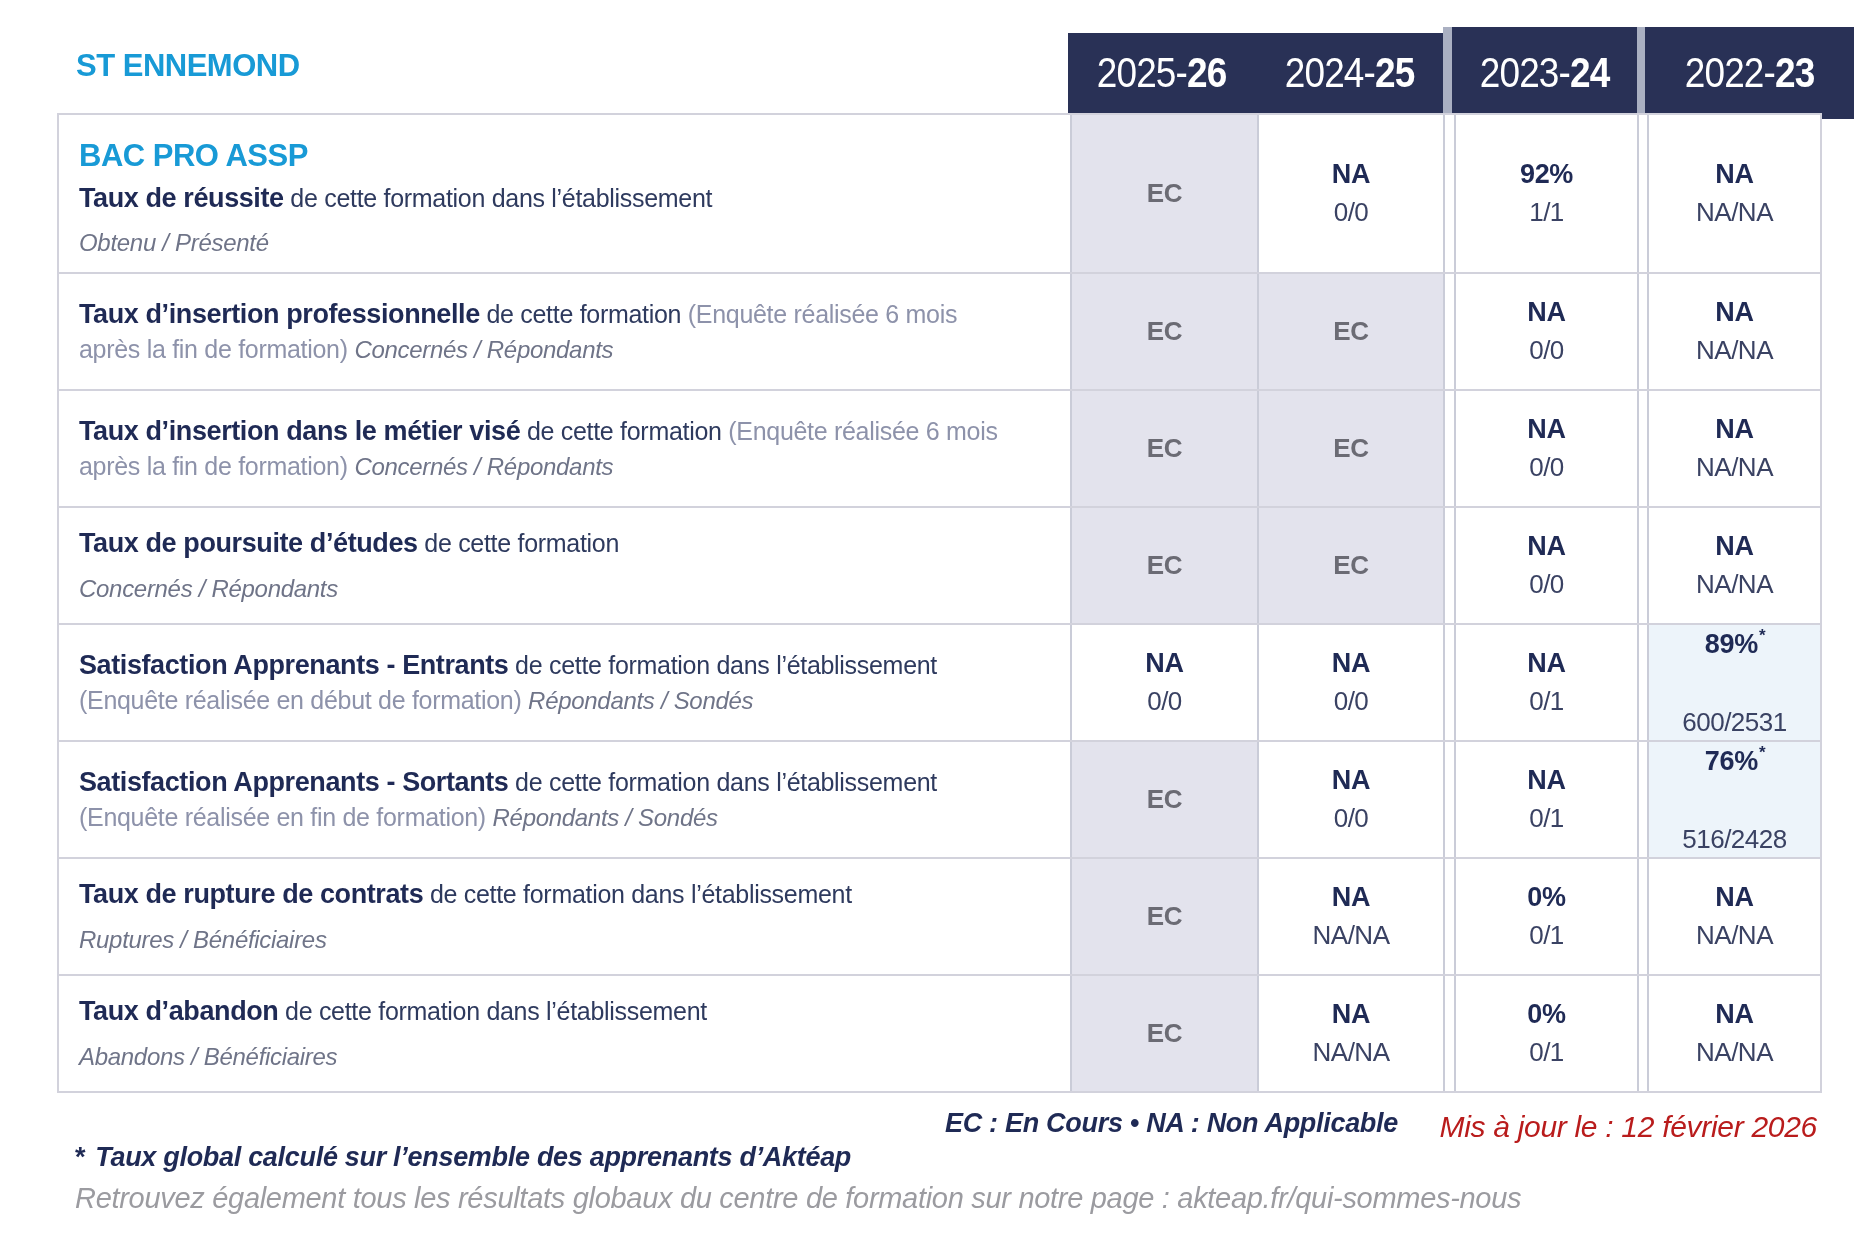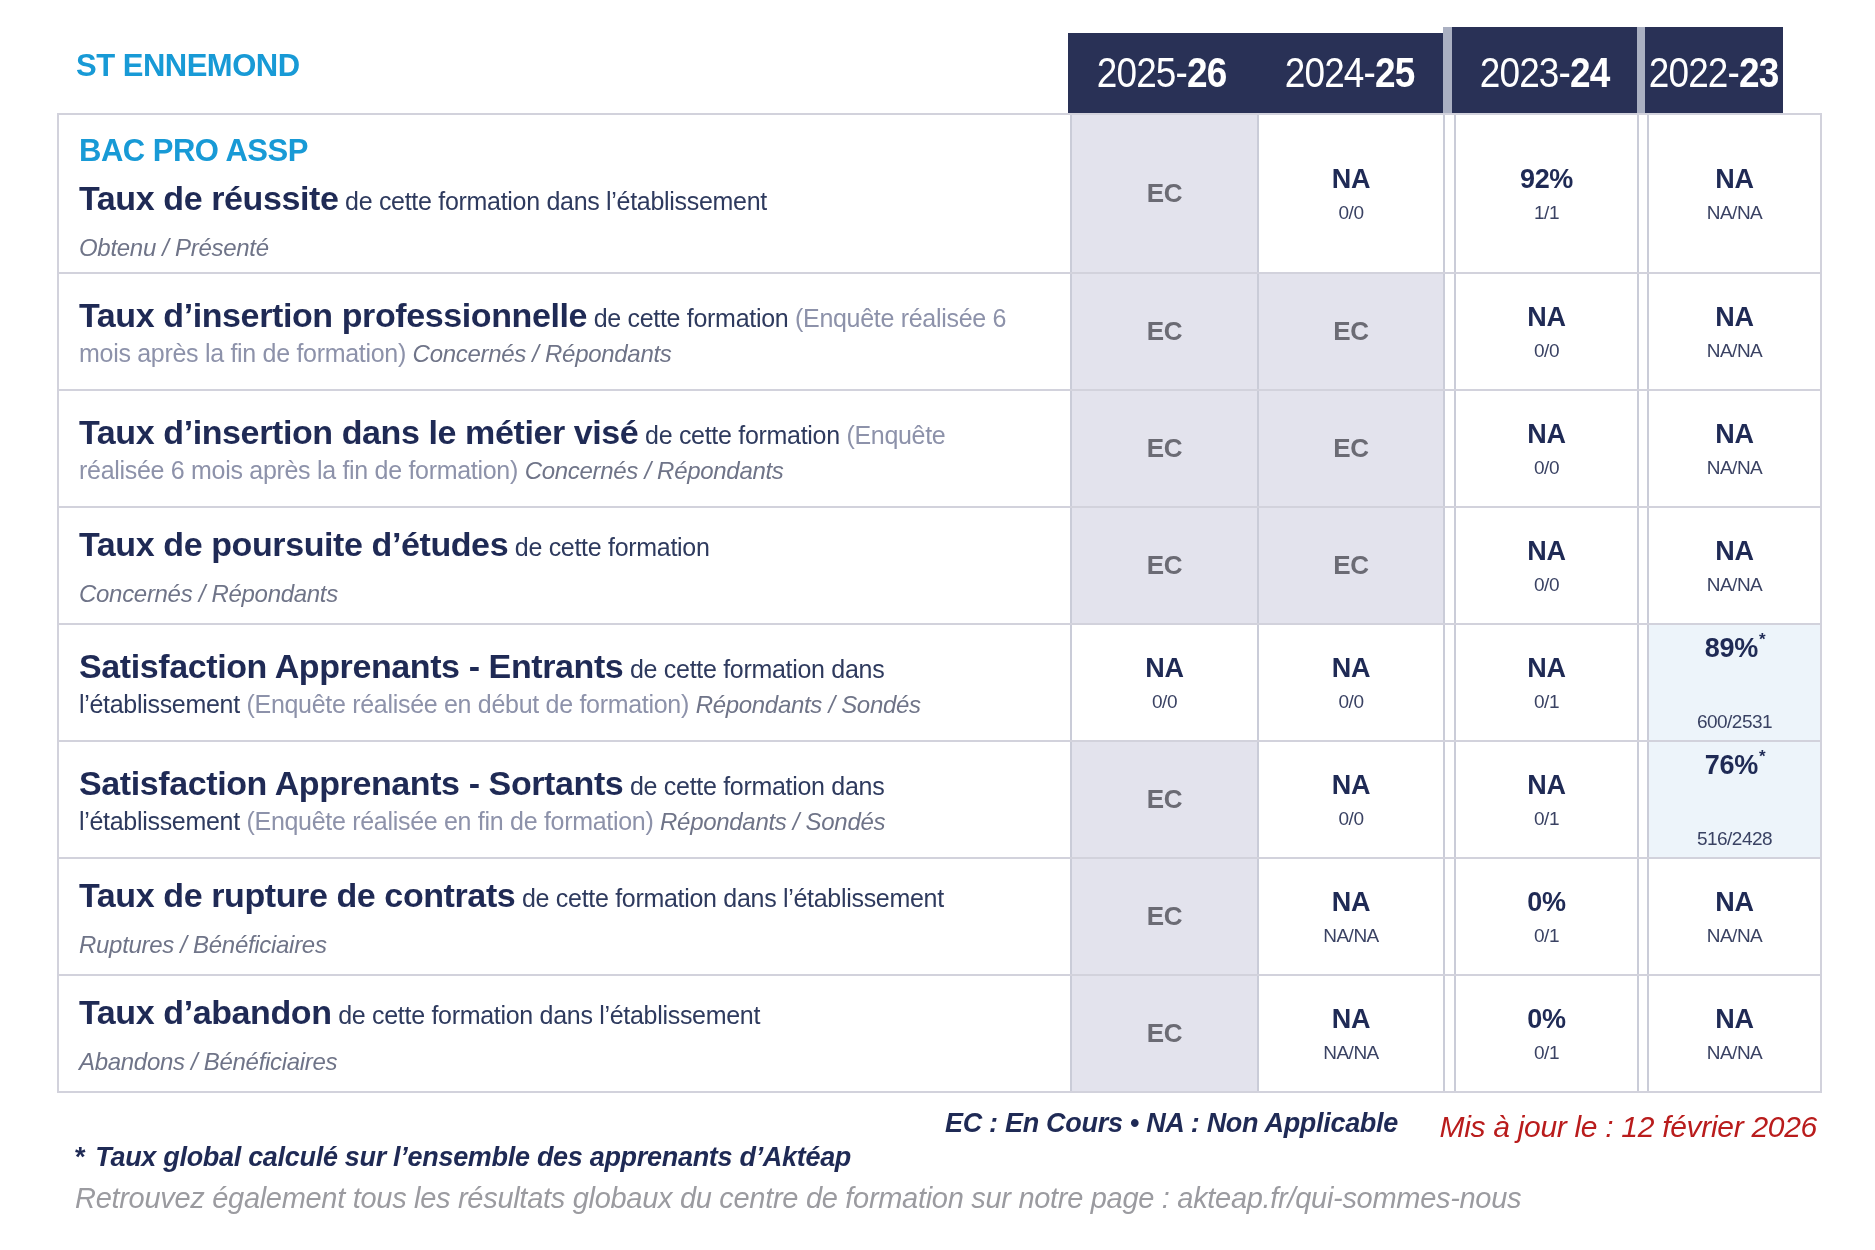--- a/index.html
+++ b/index.html
@@ -5,51 +5,51 @@
   html,body{margin:0;padding:0;background:#ffffff;}
   body{width:1875px;height:1250px;position:relative;font-family:"Liberation Sans",sans-serif;color:#1f2a55;overflow:hidden;}
 
   .school-title{position:absolute;left:76px;top:48px;font-size:31px;font-weight:700;color:#189ad6;letter-spacing:-0.5px;}
 
   
   .hdr{position:absolute;background:#293156;display:flex;align-items:center;justify-content:center;}
   .hdrA{left:1068px;top:33px;width:375px;height:80px;}
   .hdrA .half{width:50%;display:flex;align-items:center;justify-content:center;}
   .hdrB{left:1452px;top:27px;width:185px;height:92px;}
-  .hdrC{left:1645px;top:27px;width:138px;height:92px;align-items:center;}
+  .hdrC{left:1645px;top:27px;width:209px;height:92px;align-items:center;}
   .hgap{position:absolute;background:#aab0c2;}
   .hgap1{left:1443px;top:27px;width:9px;height:92px;}
   .hgap2{left:1637px;top:27px;width:8px;height:92px;}
   .year{color:#ffffff;font-size:42px;font-weight:400;white-space:nowrap;display:inline-block;transform:scaleX(0.88);letter-spacing:-1px;}
   .year b{font-weight:700;}
 
   
   .tbl{position:absolute;left:57px;top:113px;width:1761px;border:2px solid #d2d2dc;border-top:2px solid #d2d2dc;}
   .row{display:grid;grid-template-columns:1011px 187px 188px 9px 185px 8px 173px;height:117px;border-top:2px solid #d2d2dc;box-sizing:border-box;}
   .row:first-child{border-top:none;height:157px;}
   .lbl{display:flex;flex-direction:column;justify-content:center;padding:6px 55px 6px 20px;box-sizing:border-box;line-height:1.32;}
   .lbl .prog{font-size:31px;font-weight:700;color:#189ad6;letter-spacing:-0.5px;margin-bottom:4px;margin-top:8px;}
-  .lbl .t{font-weight:700;color:#1f2a55;font-size:34px;letter-spacing:-0.4px;}
+  .lbl .t{font-weight:700;color:#1f2a55;font-size:27px;letter-spacing:-0.4px;}
   .lbl .r{color:#2e3a5e;font-size:25px;letter-spacing:-0.3px;}
   .lbl .p{color:#8d92aa;font-size:25px;letter-spacing:-0.3px;}
   .lbl .i{color:#6f7488;font-size:24px;font-style:italic;letter-spacing:-0.3px;}
   .lbl .blocksub{color:#6f7488;font-size:24px;font-style:italic;letter-spacing:-0.3px;margin-top:11px;}
 
   .cell{display:flex;flex-direction:column;align-items:center;justify-content:center;box-sizing:border-box;background:#ffffff;}
   .cell.c1{border-left:2px solid #caccd8;}
   .cell.c2{border-left:2px solid #caccd8;border-right:2px solid #caccd8;}
   .cell.c3{border-left:2px solid #caccd8;border-right:2px solid #caccd8;}
   .cell.c4{border-left:2px solid #caccd8;}
   .cell.ec-bg{background:#e3e3ed;}
   .cell.hl-bg{background:#edf4fa;gap:40px;}
   .gut{background:#ffffff;}
   .main{font-weight:700;font-size:27px;color:#1f2a55;letter-spacing:-0.3px;position:relative;}
   .main.ec-txt{color:#6b6b74;font-size:26px;}
   .main sup{font-size:17px;position:relative;top:-2px;left:1px;}
-  .sub{font-size:19px;color:#3a4263;margin-top:7px;letter-spacing:-0.5px;text-align:right;}
+  .sub{font-size:26px;color:#3a4263;margin-top:7px;letter-spacing:-0.5px;text-align:right;}
 
   
   .footnote{position:absolute;left:75px;top:1106px;font-size:27px;font-style:italic;font-weight:700;color:#1f2a55;letter-spacing:-0.3px;margin-top:36px;}
   .footnote .star{font-style:normal;margin-right:10px;}
   .legend{position:absolute;left:945px;top:1108px;font-size:27px;font-style:italic;font-weight:700;color:#1f2a55;letter-spacing:-0.3px;}
   .updated{position:absolute;right:58px;top:1110px;font-size:30px;font-style:italic;color:#b91c1c;letter-spacing:-0.3px;}
   .footer-line{position:absolute;left:75px;top:1182px;font-size:29px;font-style:italic;color:#9b9ba0;letter-spacing:-0.3px;}
   .footer-line .link{color:#9b9ba0;text-decoration:none;}
 </style>
 </head>

